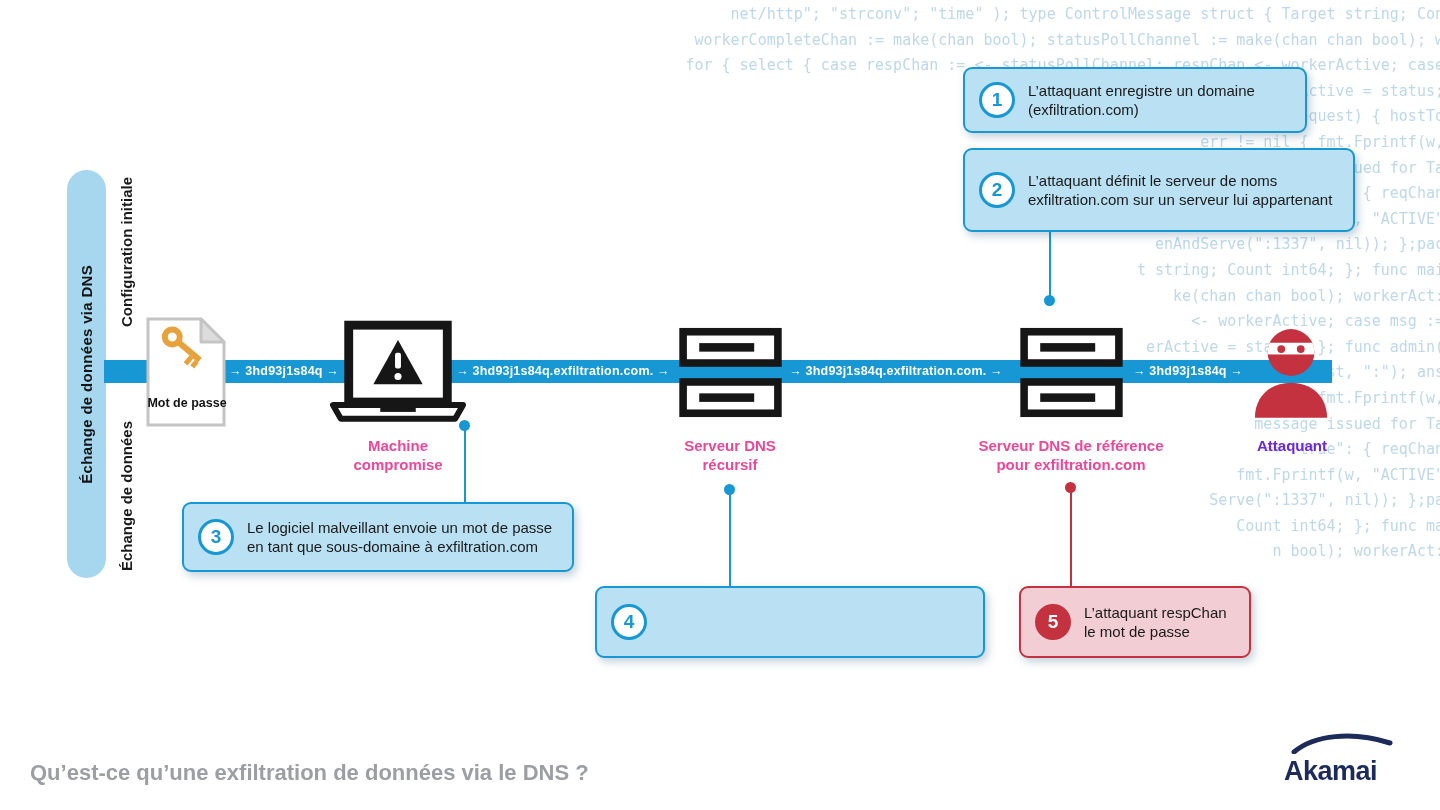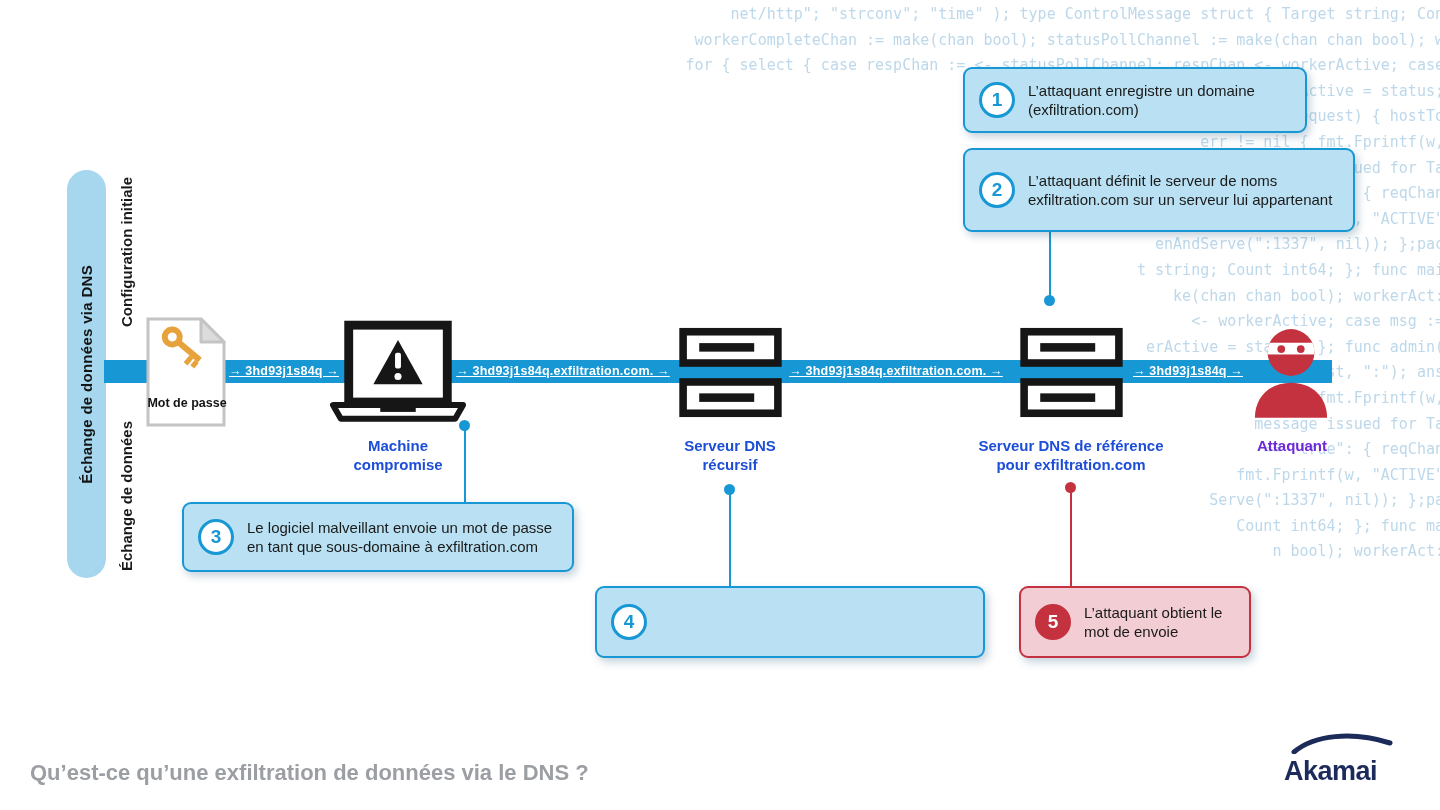--- a/index.html
+++ b/index.html
@@ -26,26 +26,26 @@
   }
   .vlabel {
     position:absolute; left:114px; z-index:2; writing-mode:vertical-rl; transform:rotate(180deg);
     font-weight:bold; font-size:15px; color:#1a1a1a; line-height:26px;
     text-align:center; white-space:nowrap;
   }
   
   .band { position:absolute; left:104px; top:360px; width:1228px; height:23px; background:#1797d4; z-index:2; }
   .band-label {
     position:absolute; top:364px; transform:translateX(-50%); z-index:3;
-    color:#ffffff; font-weight:bold; font-size:12.5px; white-space:nowrap; letter-spacing:.2px;text-decoration:underline;
+    color:#ffffff; font-weight:bold; font-size:12.5px; white-space:nowrap; letter-spacing:.2px;
   }
   .node { position:absolute; z-index:4; line-height:0; }
   .node-label {
     position:absolute; z-index:4; text-align:center;
-    font-weight:bold; font-size:15px; color:#1d4ed8; line-height:1.25;
+    font-weight:bold; font-size:15px; color:#ec4899; line-height:1.25;
   }
   .node-label.red { color:#6d28d9; }
   .doc-label {
     position:absolute; left:146px; top:396px; width:82px; z-index:5;
     text-align:center; font-weight:bold; font-size:12.5px; color:#141414;
   }
   
   .conn { position:absolute; width:2px; z-index:3; }
   .conn.blue { background:#1797d4; }
   .conn.red  { background:#c5323f; }
@@ -209,21 +209,21 @@
     <div class="num">3</div>
     <div class="ctext">Le logiciel malveillant envoie un mot de passe en tant que sous-domaine à exfiltration.com</div>
   </div>
 
   <div class="callout" style="left:595px; top:586px; width:390px; height:72px;">
     <div class="num">4</div>
   </div>
 
   <div class="callout red" style="left:1019px; top:586px; width:232px; height:72px;">
     <div class="num">5</div>
-    <div class="ctext">L’attaquant obtient le mot de envoie</div>
+    <div class="ctext">L’attaquant respChan le mot de passe</div>
   </div>
 
   <div class="caption">Qu’est-ce qu’une exfiltration de données via le DNS ?</div>
 
   <div class="logo">
     <svg class="logo-swoosh" width="104" height="22" viewBox="0 0 104 22">
       <path d="M4 20 C24 3 62 -1 100 11" fill="none" stroke="#1c2b5a" stroke-width="5" stroke-linecap="round"></path>
     </svg>
     <div class="logo-text">Akamai</div>
   </div>

